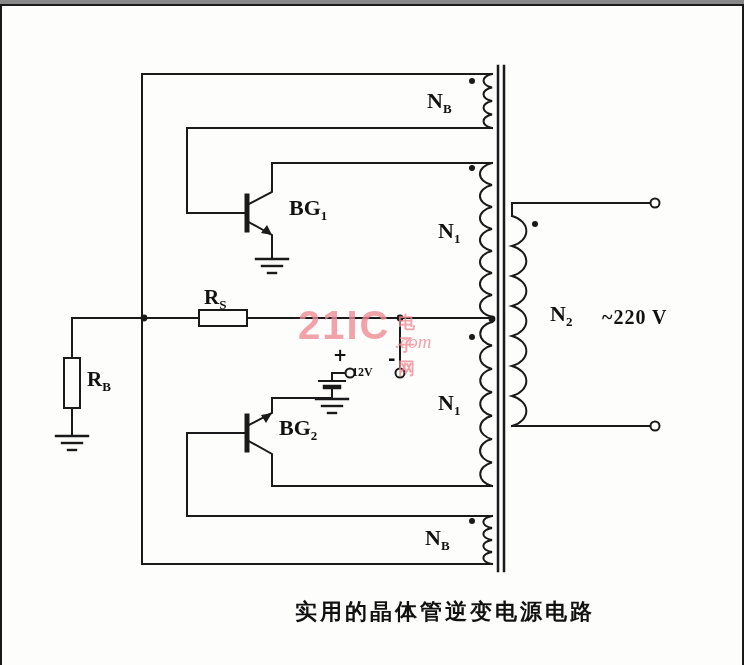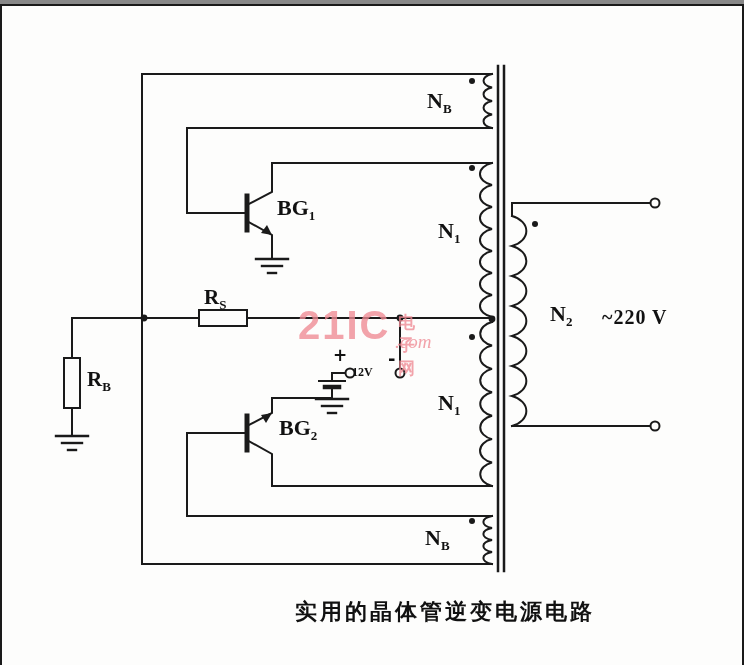--- a/index.html
+++ b/index.html
@@ -8,21 +8,21 @@
     background:#fdfdfc;border:2px solid #1a1a1a;box-sizing:border-box;
     font-family:"Liberation Serif",serif;overflow:hidden;padding-left:22px;
   }
   svg{position:absolute;left:0;top:0;}
   .lbl{
     position:absolute;font-weight:bold;font-size:22px;color:#111;
     font-family:"Liberation Serif",serif;white-space:nowrap;line-height:1;
   }
   .lbl sub{font-size:13px;line-height:1;}
   .l-nb-top{left:425px;top:84px}
-  .l-bg1{left:275px;top:191px}
+  .l-bg1{left:287px;top:191px}
   .l-n1-top{left:436px;top:214px}
   .l-rs{left:202px;top:281px;font-size:21px}
   .l-n2{left:548px;top:297px}
   .l-v220{left:600px;top:301px;font-size:20px;letter-spacing:1px}
   .l-rb{left:85px;top:363px;font-size:21px}
   .l-plus{left:331px;top:341px;font-size:17px;font-family:"DejaVu Sans",sans-serif}
   .l-minus{left:386px;top:344px;font-size:18px;font-family:"DejaVu Sans",sans-serif}
   .l-v12{left:350px;top:360px;font-size:12px}
   .l-bg2{left:277px;top:411px}
   .l-n1-bot{left:436px;top:386px}

